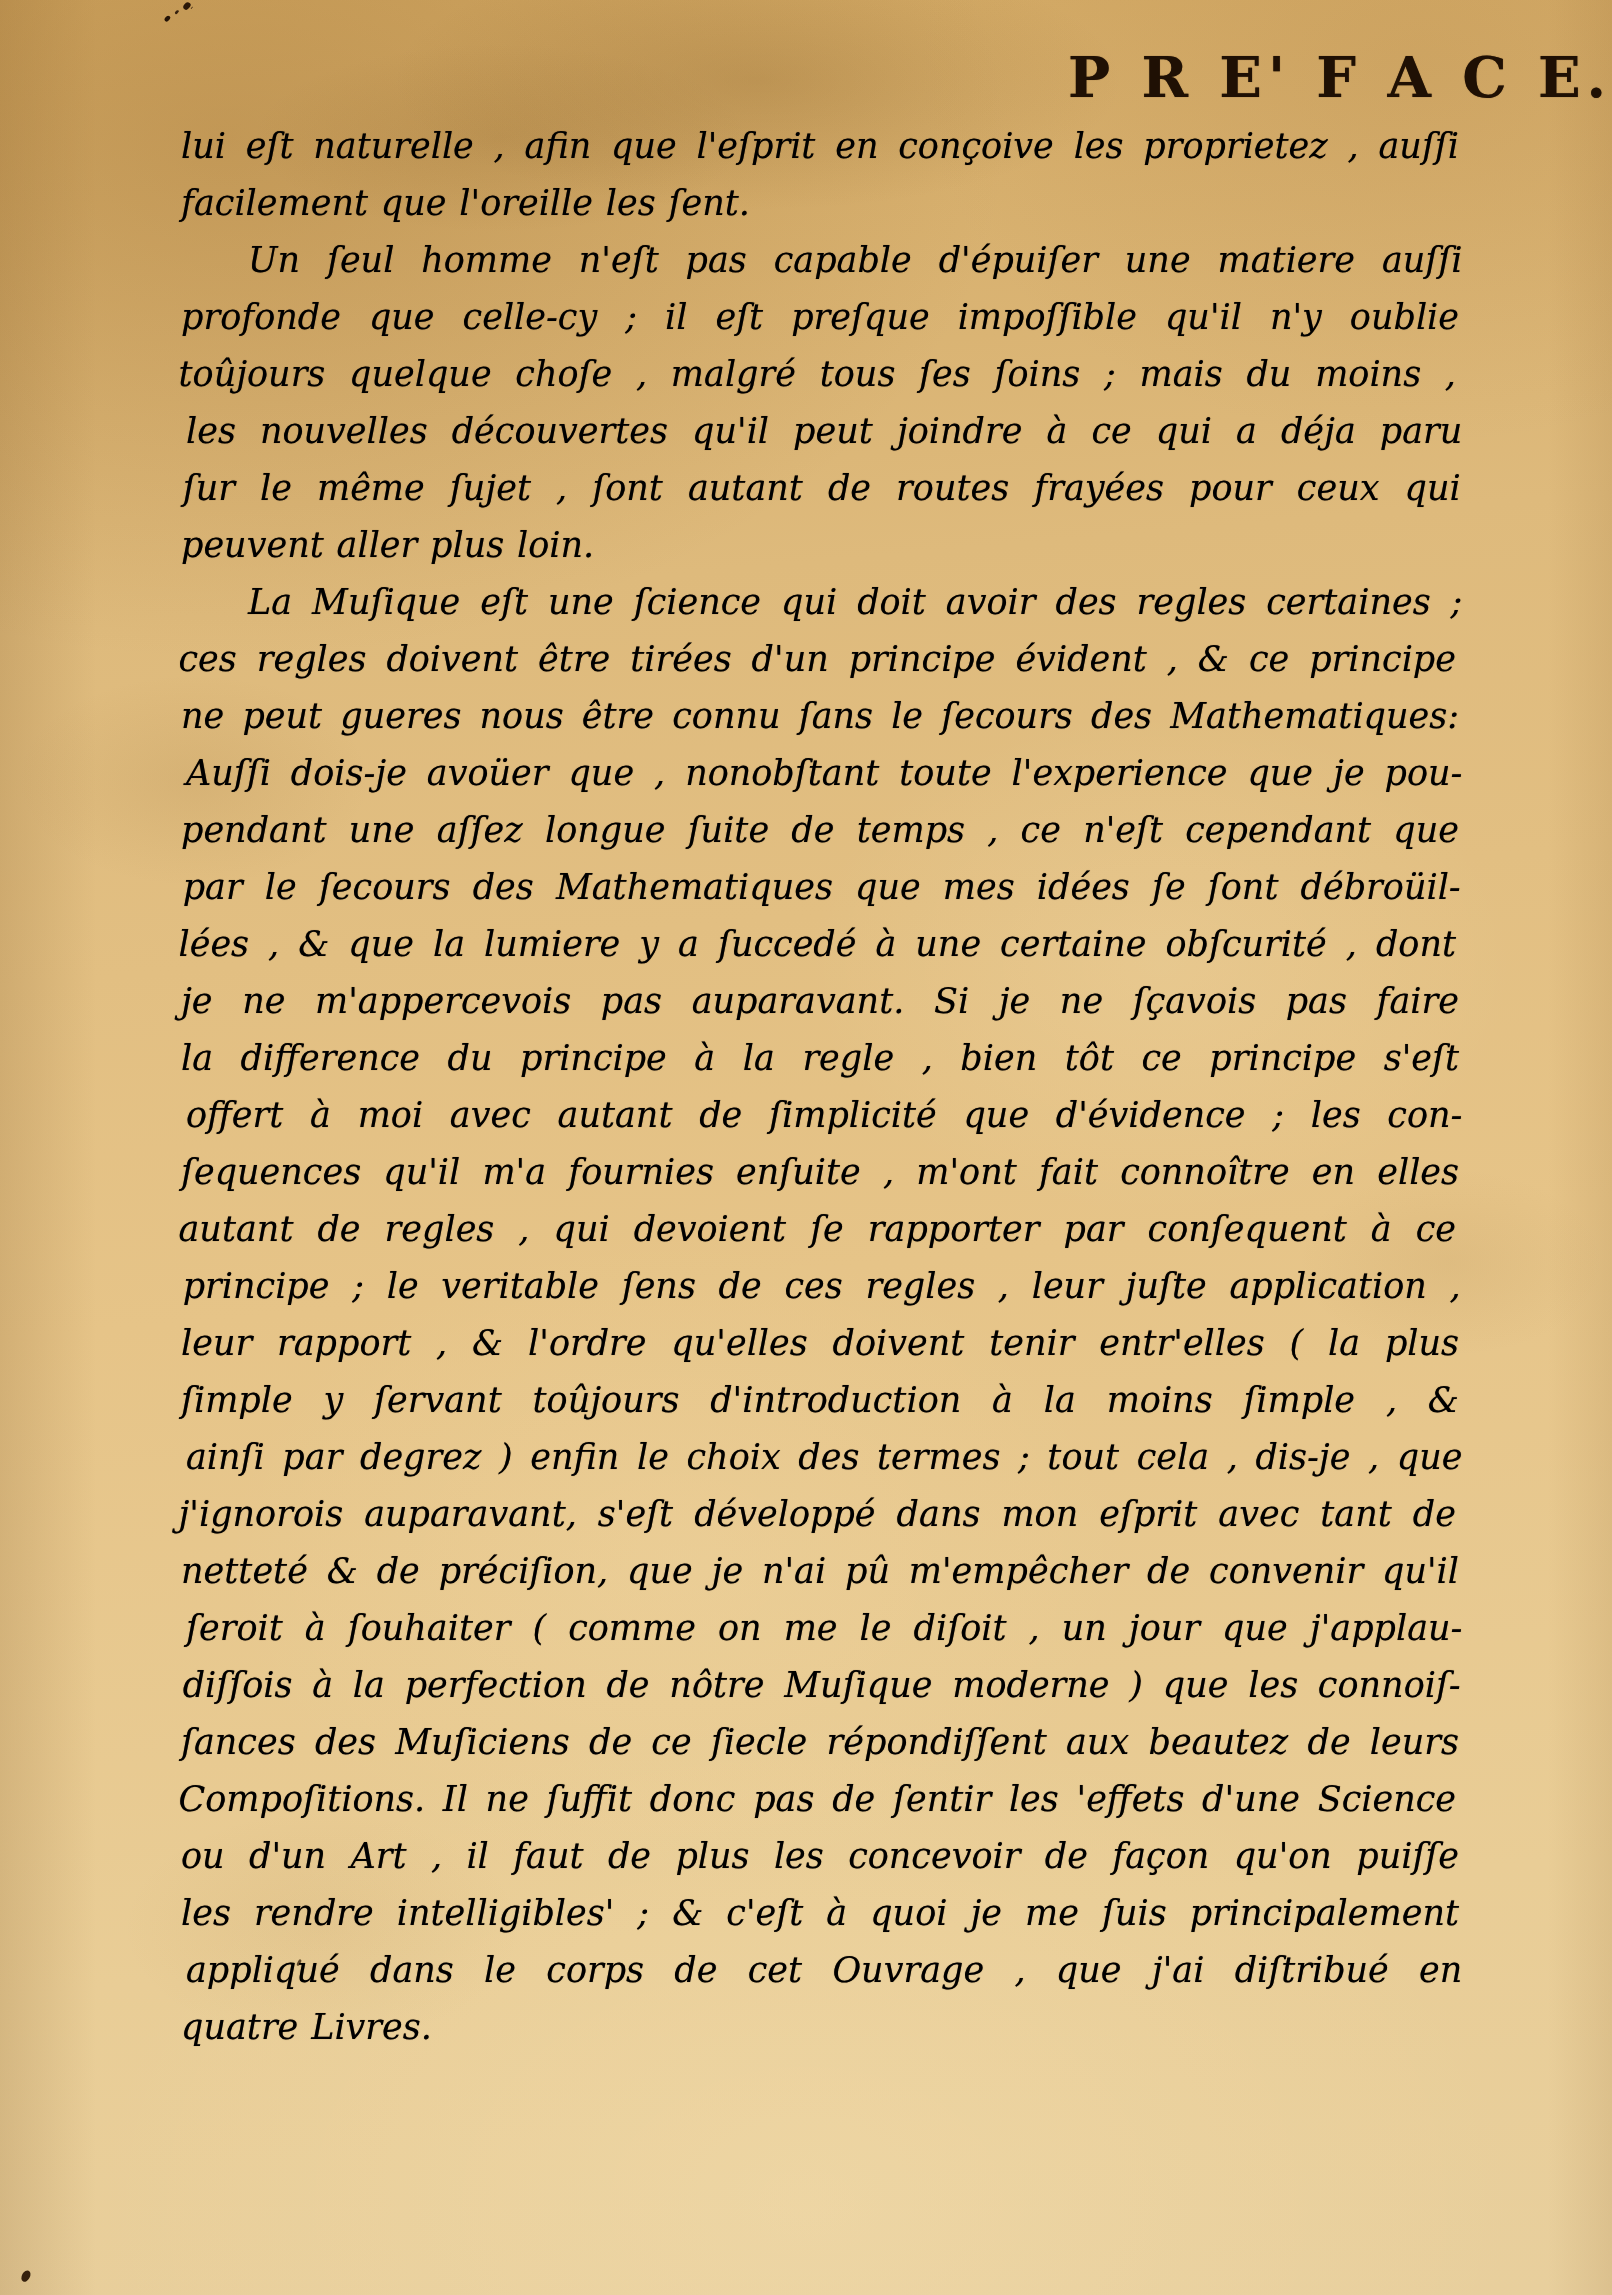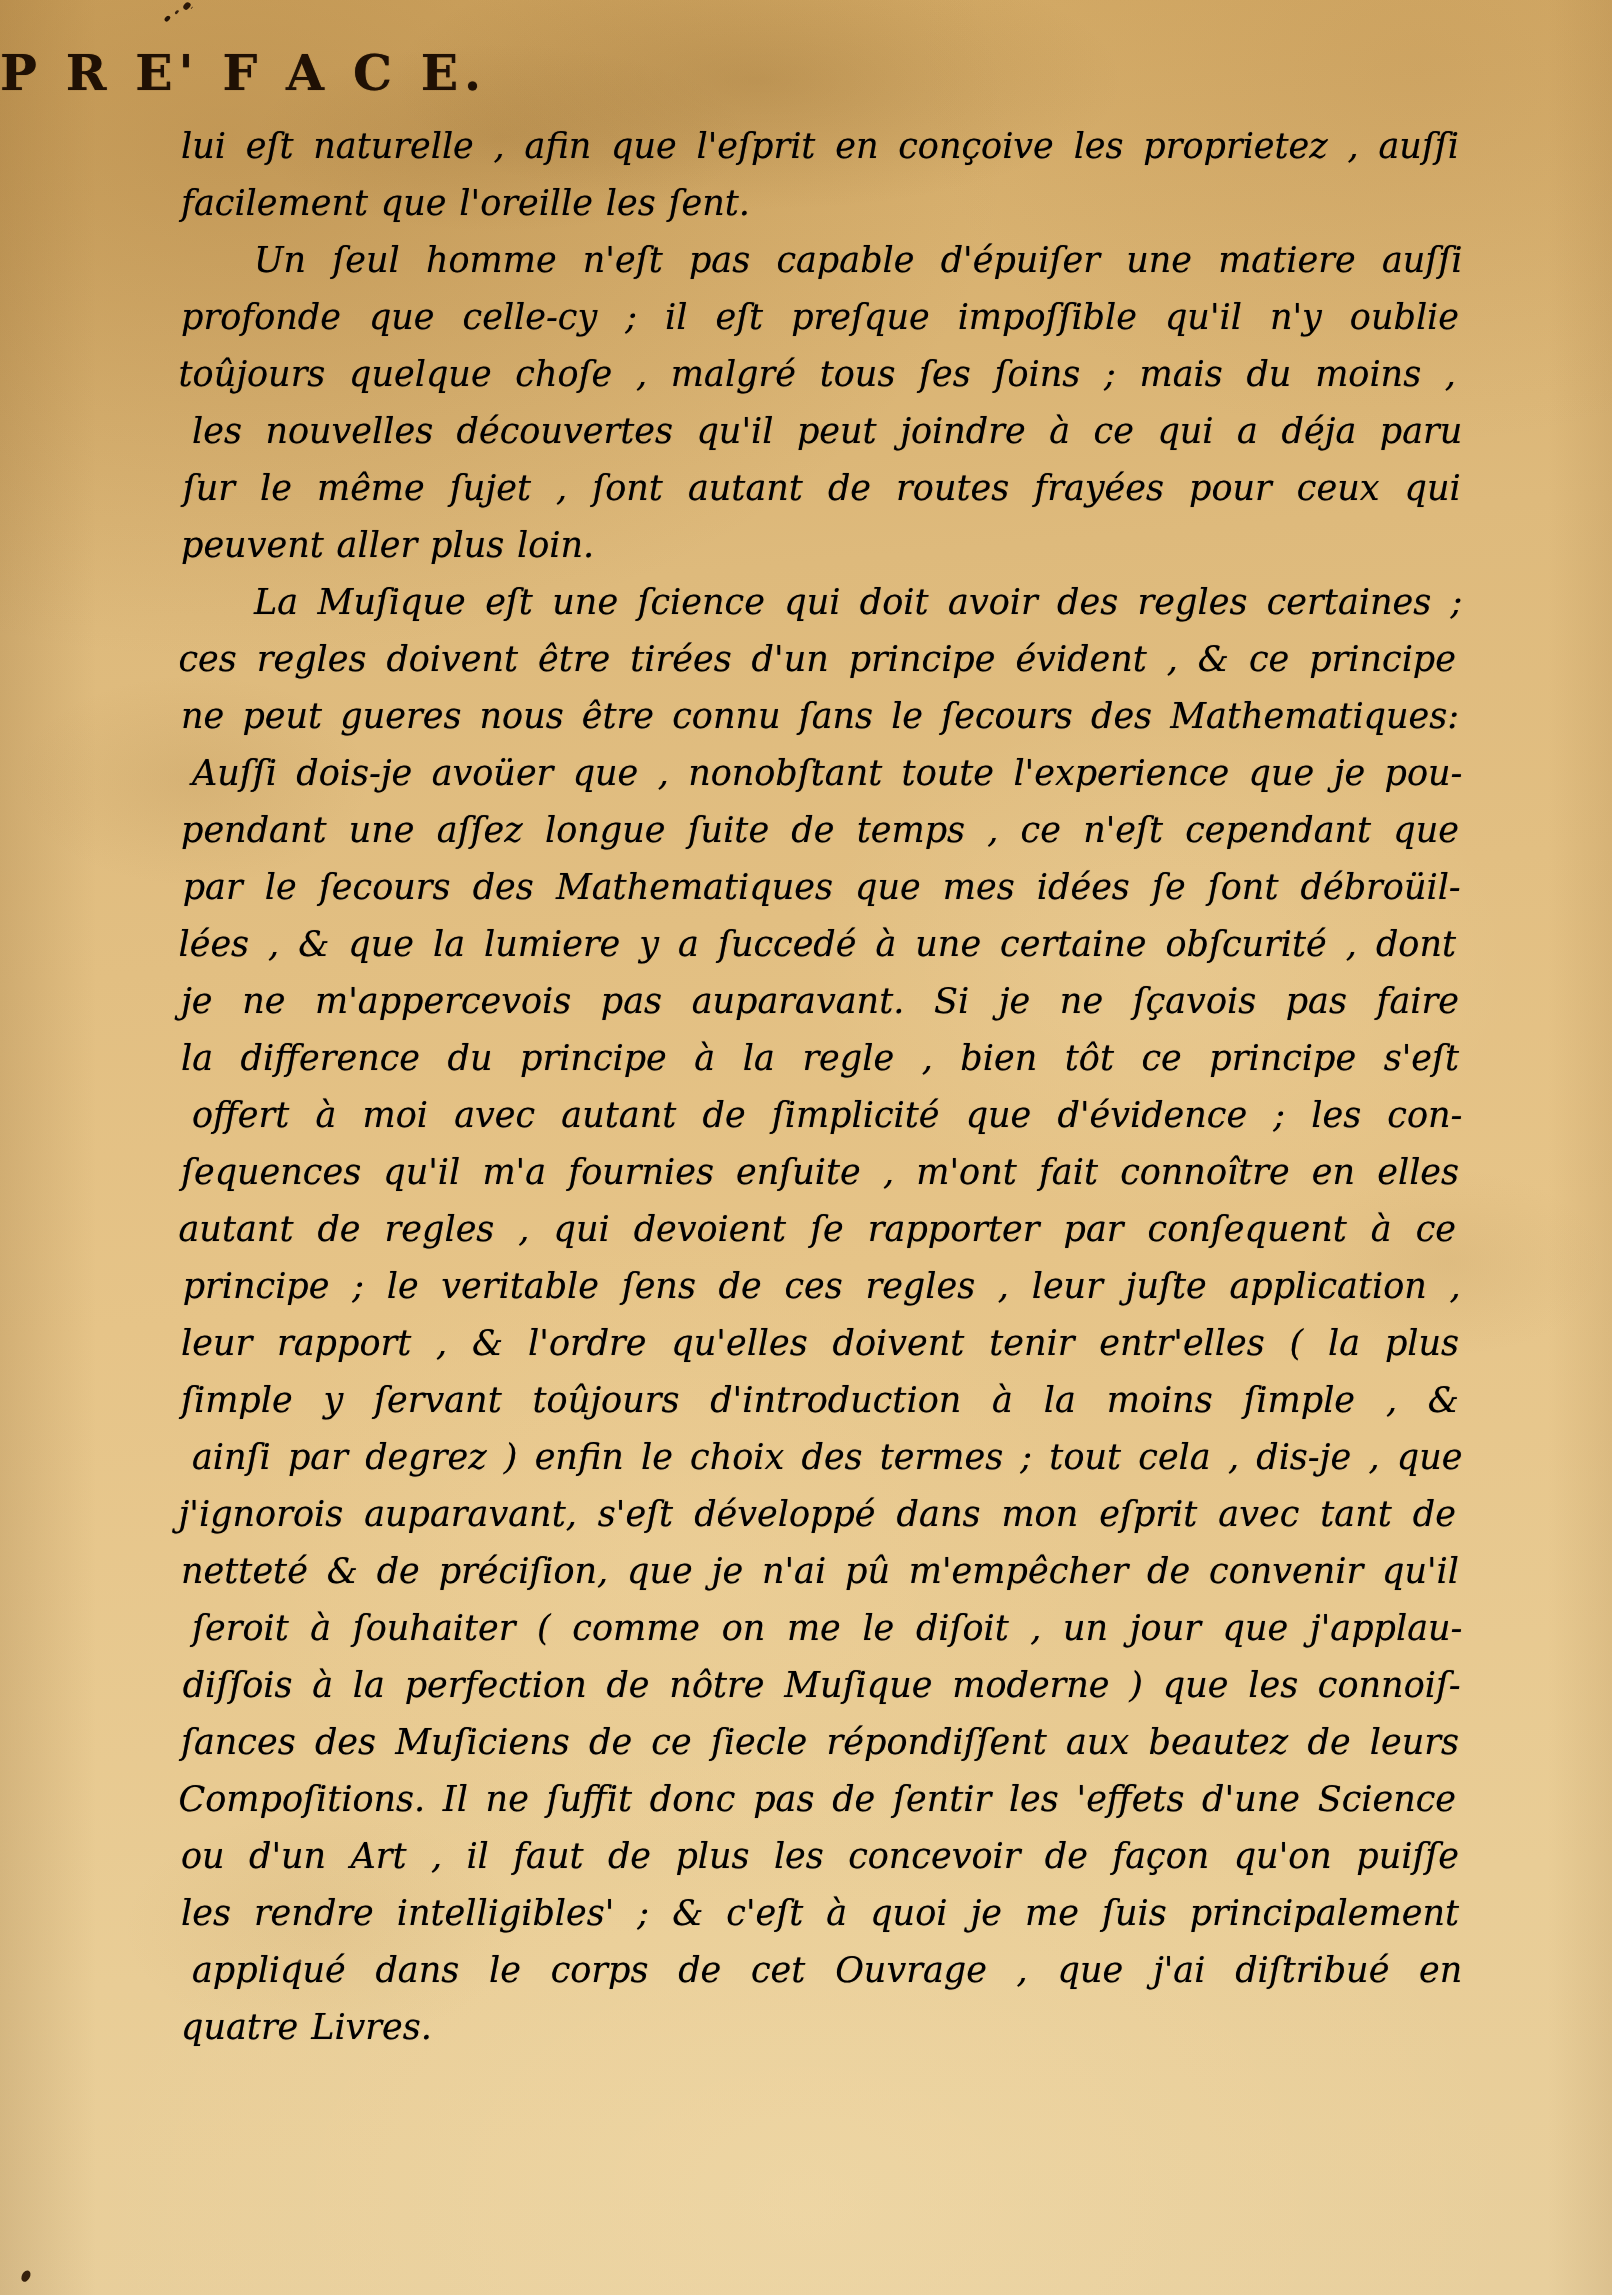--- a/index.html
+++ b/index.html
@@ -33,24 +33,24 @@
       radial-gradient(219px 135px at 90% 55%, rgba(130, 88, 30, 0.08), transparent 70%),
       radial-gradient(287px 169px at 20% 84%, rgba(140, 95, 35, 0.07), transparent 70%),
       
       linear-gradient(175deg, #d2a863 0%, #deba7c 26%, #e6c488 55%, #e9cd96 82%, #e8cf9d 100%);
   }
   .title {
     position: absolute;
     top: 44px;
     left: 0;
     width: 1612px;
-    text-align: left;
+    text-align: right;
     font-family: "DejaVu Serif", "Liberation Serif", serif;
     font-weight: bold;
-    font-size: 49px;
+    font-size: 56px;
     letter-spacing: 5.9px;
     color: #1f1004;
     text-shadow: 0 0 0.8px rgba(46, 24, 6, 0.75);
   }
   .body-text {
     position: absolute;
     top: 118px;
     left: 181px;
     width: 1278px;
     font-family: "DejaVu Serif", "Liberation Serif", serif;
@@ -63,21 +63,21 @@
   }
   .line {
     text-align: justify;
     text-align-last: justify;
     white-space: normal;
     height: 57px;
   }
   .line.indent { text-indent: 62px; }
   .line.end { text-align: left; text-align-last: left; }
   
-  .line:nth-child(3n)  { margin-left: 11px;  margin-right: -3.4px; }
+  .line:nth-child(3n)  { margin-left: 5px;  margin-right: -3.4px; }
   .line:nth-child(5n)  { margin-left: -2.5px; margin-right: 3px; }
   .line:nth-child(7n)  { margin-left: 1.7px;  margin-right: -1.7px; text-align: center; }
   .ink-mark {
     position: absolute;
     left: 184px;
     top: 1.7px;
     width: 5.9px;
     height: 7.6px;
     background: #2a1708;
     border-radius: 60% 40% 50% 50%;

